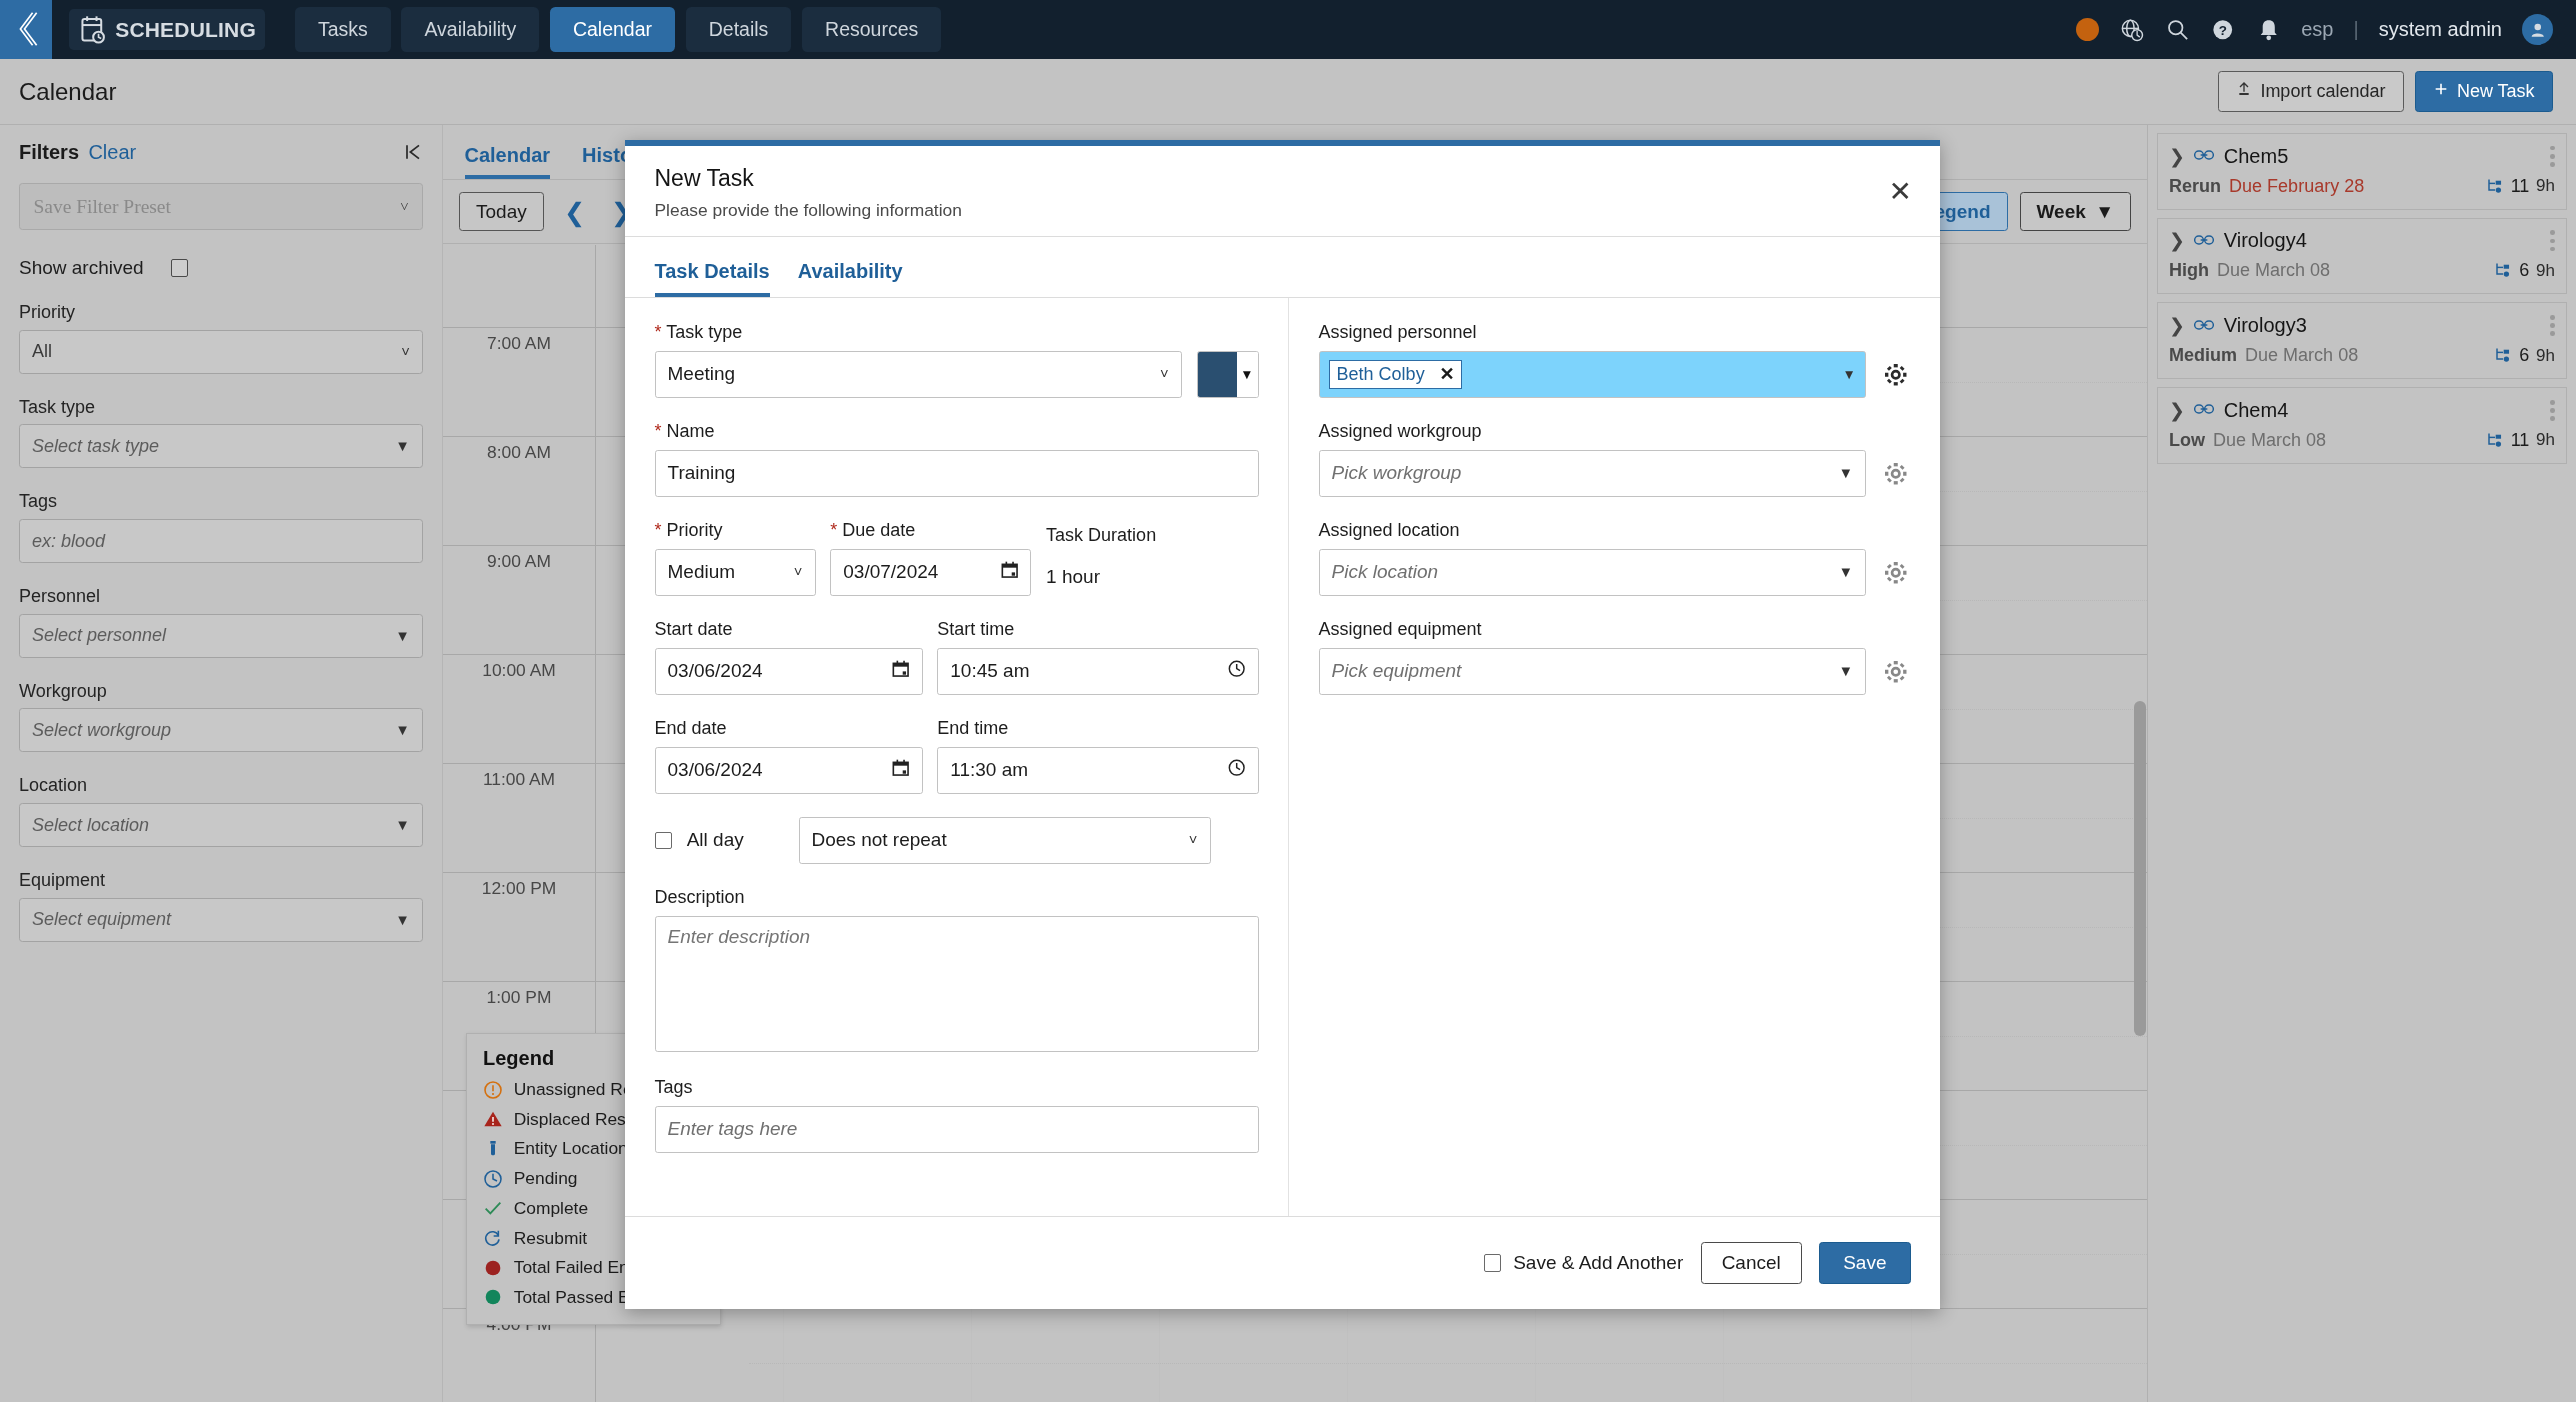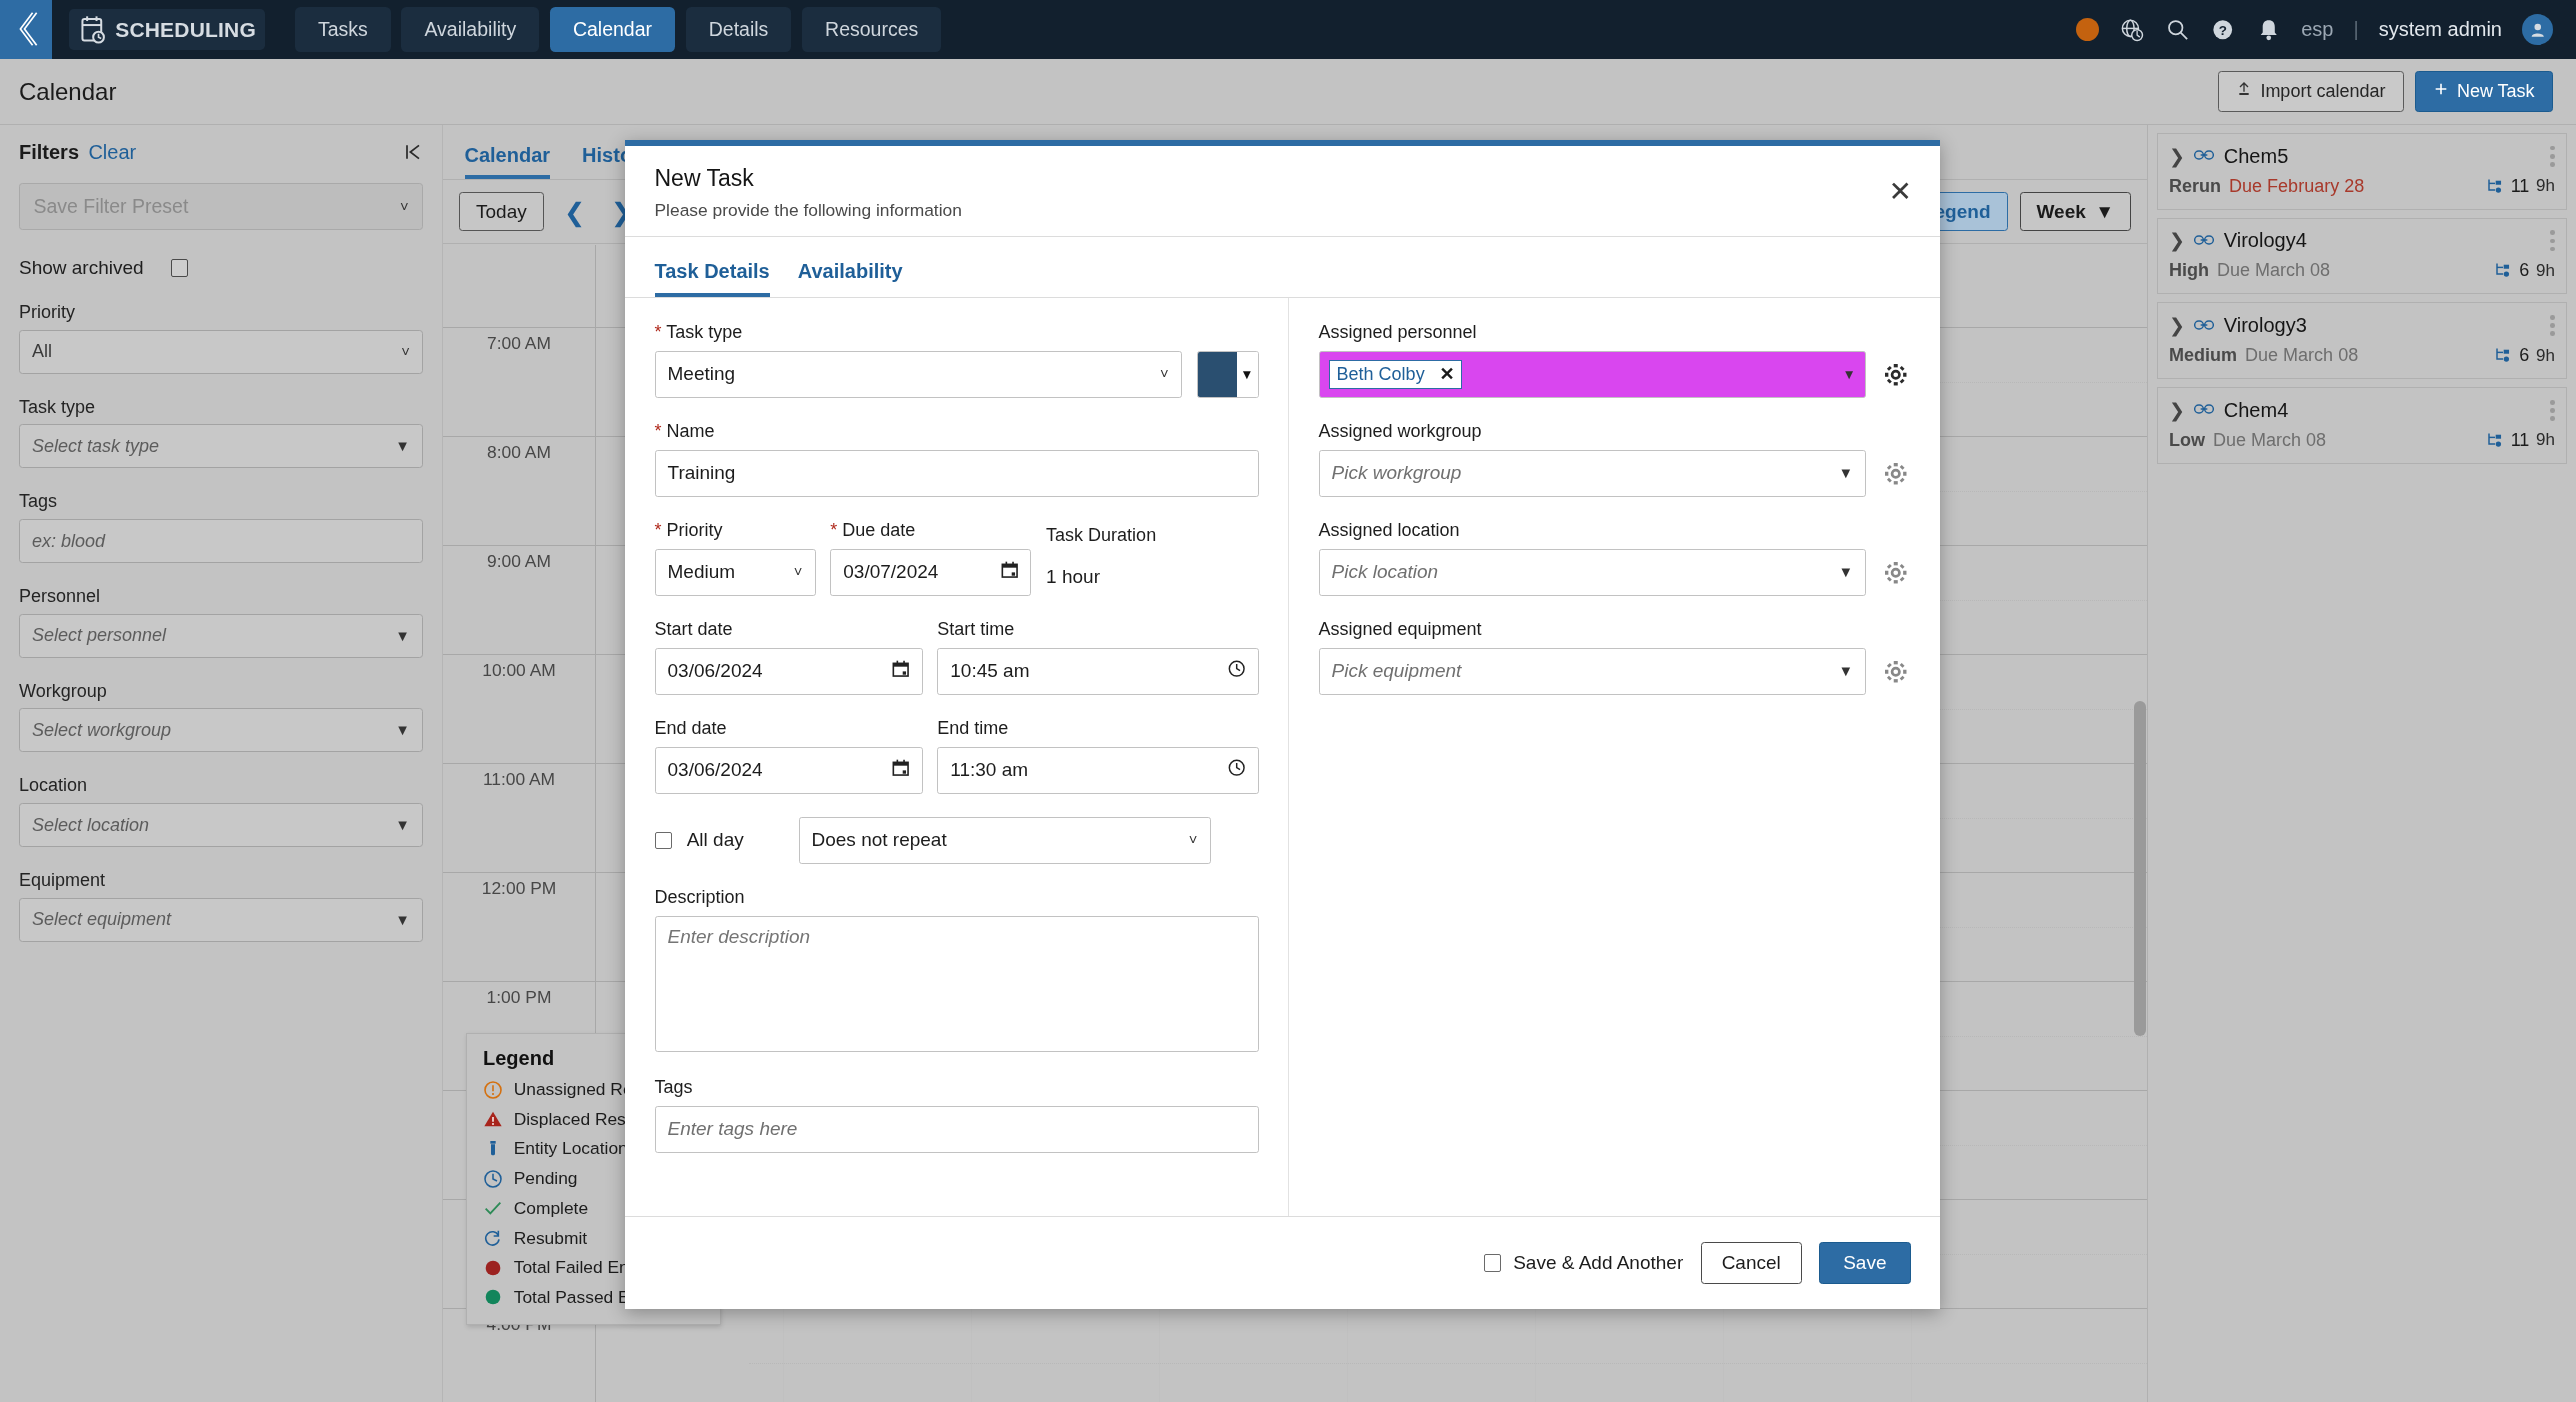--- a/index.html
+++ b/index.html
@@ -83,21 +83,21 @@
     background: #c8c8c8; font-size: 18px; color: #3a3a3a; padding: 0 12px;
     font-family: "Liberation Sans", sans-serif;
     display: flex; align-items: center;
   }
   .f-input.ph, .f-select.ph { font-style: italic; color: #5c5c5c; }
   .f-select { justify-content: space-between; cursor: pointer; }
   .f-preset {
     width: 100%; height: 47px; border: 0.7px solid #a9a9a9; border-radius: 3.4px;
     background: #bdbdbd; color: #8a8a8a; font-size: 19.5px;
     display: flex; align-items: center; justify-content: space-between;
-    padding: 0 13.4px; margin-top: 19px;
+    padding: 0 13.4px; margin-top: 19px; font-family: Liberation Serif, serif;
   }
   .f-showarch { display: flex; align-items: center; gap: 27px; margin-top: 27px; }
   .f-showarch span { font-size: 19px; color: #1e1e1e; }
   .cbox {
     width: 17.4px; height: 17.4px; border: 1.3px solid #4a4a4a; border-radius: 2px;
     background: #cdcdcd; cursor: pointer;
   }
   .caret-d { font-size: 14.8px; color: #333; }
 
   
@@ -251,21 +251,21 @@
   .swatch-arrow {
     flex: 1; background: #fff; display: flex; align-items: center;
     justify-content: center; font-size: 13.4px; color: #111;
   }
   .m-textarea {
     width: 100%; height: 136px; border: 0.7px solid #c2c2c2; border-radius: 2.7px;
     background: #fff; font-size: 19px; color: #707070; padding: 9.4px 12px;
     font-style: italic; font-family: "Liberation Sans", sans-serif; resize: none;
   }
   .chip-field {
-    height: 47px; border: 0.7px solid #c2c2c2; border-radius: 2.7px; background: #d946ef;
+    height: 47px; border: 0.7px solid #c2c2c2; border-radius: 2.7px; background: #7dd3fc;
     display: flex; align-items: center; padding: 0 9.4px; gap: 6.7px;
   }
   .chip {
     border: 0.7px solid #2d6ca4; background: #fff; color: #1f5f98;
     font-size: 18px; padding: 2.7px 6.7px; display: flex; align-items: center; gap: 14.8px;
   }
   .chip .x { font-size: 18px; color: #1b1b1b; cursor: pointer; font-weight: bold; }
   .chip-caret { margin-left: auto; font-size: 13.4px; color: #333; }
   .gear { width: 29.5px; height: 29.5px; flex: 0 0 29.5px; cursor: pointer; }
   .rowg { display: flex; align-items: center; gap: 14.8px; }

